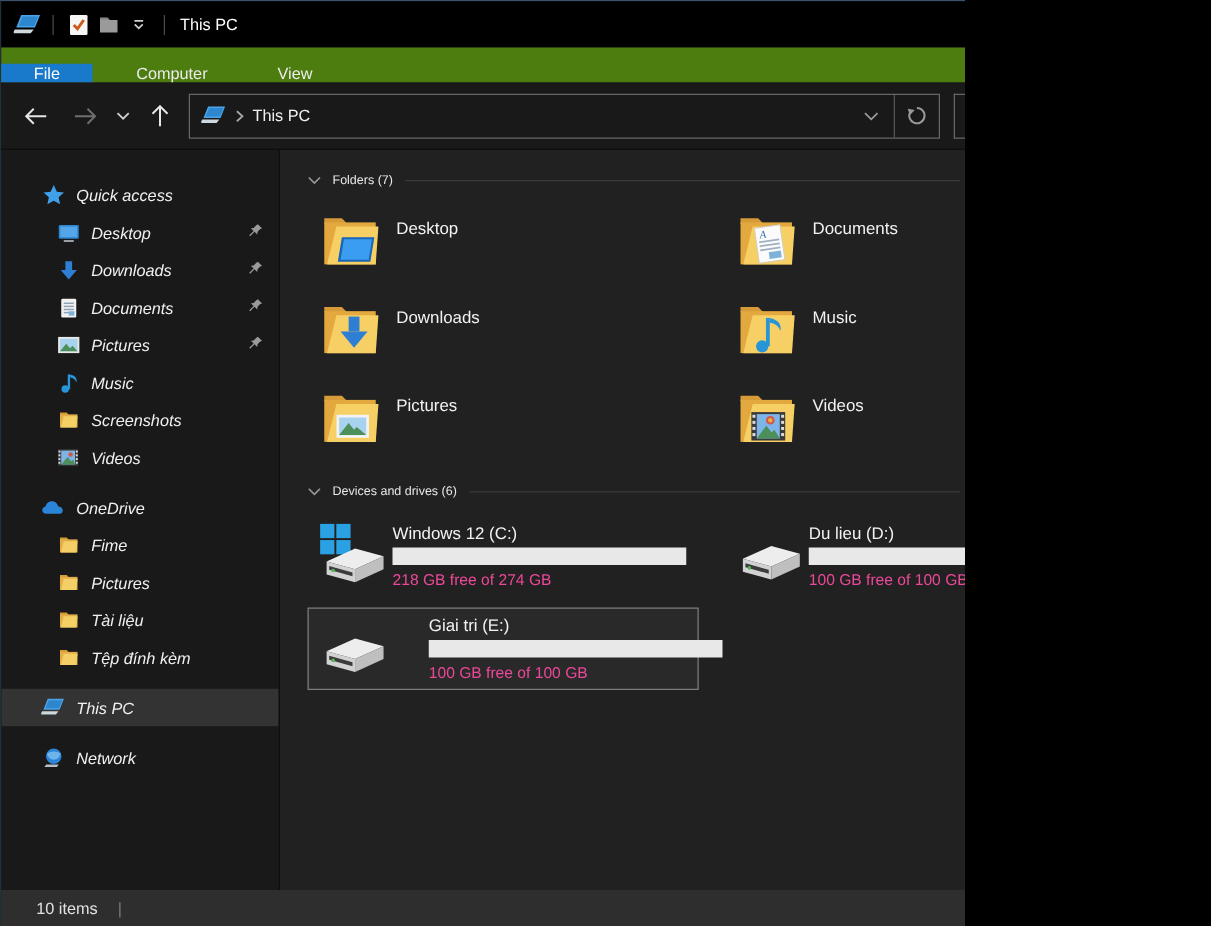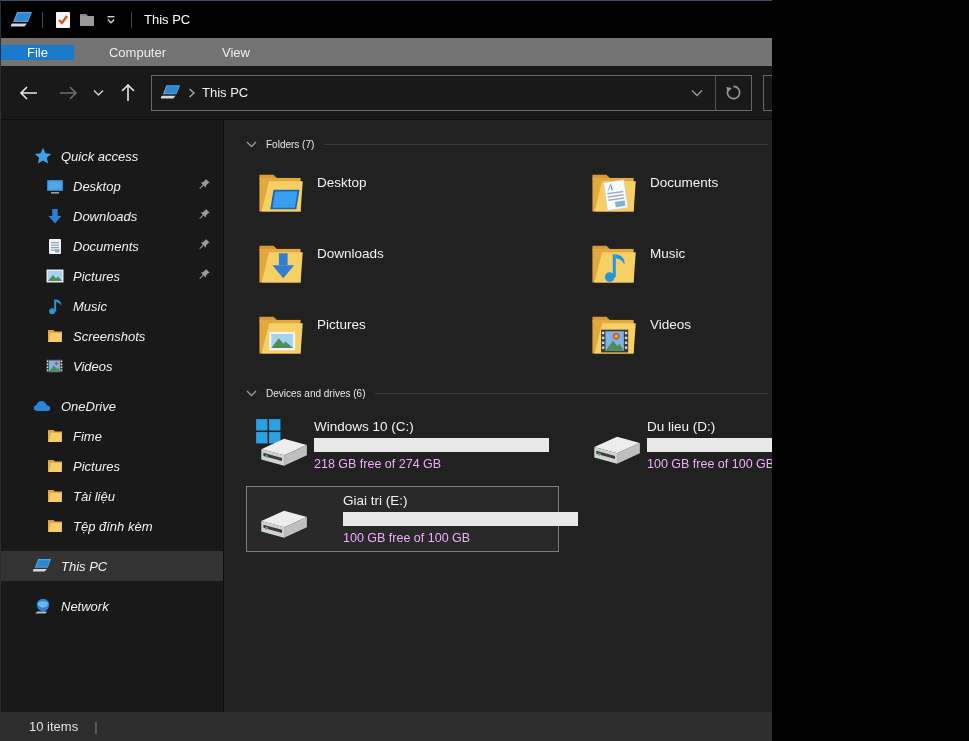--- a/index.html
+++ b/index.html
@@ -8,21 +8,21 @@
   .window { width:772px; height:741px; display:flex; flex-direction:column;
             background:#1b1b1b; border-top:1px solid #3c526b; border-left:1px solid #22303d; }
 
   
   .titlebar { height:37px; background:#000; display:flex; align-items:center; padding-left:9px; flex:0 0 auto; }
   .qat-sep { width:1px; height:16px; background:#4a4a4a; margin:0 8px; }
   .qat-btn { display:flex; align-items:center; justify-content:center; width:24px; height:26px; }
   .window-title { color:#fff; margin-left:4px; font-size:13px; }
 
   
-  .tabs { height:28px; background:#737373; display:flex; align-items:center; flex:0 0 auto; }
+  .tabs { height:28px; background:#4d7c0f; display:flex; align-items:flex-end; flex:0 0 auto; }
   .tab { display:flex; align-items:center; padding:0 21px; color:#ececec; font-size:13px; }
   .tab.active { background:#1979ca; color:#fff; padding:0 26px; }
   .tab + .tab { margin-left:14px; }
 
   
   .navbar { height:54px; background:#191919; display:flex; align-items:center;
             padding:0 0 0 14px; flex:0 0 auto; border-bottom:1px solid #0d0d0d; }
   .nav-btn { display:flex; align-items:center; justify-content:center; height:32px; }
   .addressbar { flex:1; height:36px; border:1px solid #666; margin-left:10px; display:flex; align-items:center; background:#191919; }
   .crumb { display:flex; align-items:center; padding-left:9px; flex:1; }
@@ -58,21 +58,21 @@
 
   
   .drive-grid { display:grid; grid-template-columns:333px 333px; grid-auto-rows:74px; margin-top:12px; }
   .drive-tile { width:313px; height:66px; display:flex; align-items:center; padding-left:3px; border:1px solid transparent; }
   .drive-tile.selected { border:1px solid #7c7c7c; background:rgba(255,255,255,0.04);gap:29px; }
   .drive-tile .d-icon { width:64px; flex:0 0 auto; display:flex; justify-content:center; }
   .d-info { display:flex; flex-direction:column; }
   .d-name { color:#f2f2f2; font-size:13.5px; margin-bottom:4px; }
   .d-bar { width:235px; height:14px; background:#e8e8e8; margin-bottom:5px; }
   .d-bar-fill { height:100%; background:#2f93d6; }
-  .d-free { color:#f0abfc; font-size:12.5px; }
+  .d-free { color:#ec4899; font-size:12.5px; }
 
   
   .statusbar { height:29px; background:#2e2e2e; display:flex; align-items:center; padding-left:28px; flex:0 0 auto; }
   .status-count { color:#e2e2e2; }
   .status-sep { color:#7c7c7c; margin-left:16px; }
 </style>
 </head>
 <body>
 
 <div class="window">
@@ -485,21 +485,21 @@
                   <rect x="15.5" y="13.5" width="11" height="11"></rect>
                 </g>
               <polygon points="8,30 30,20 52,26 30,36" fill="#ededed"></polygon>
               <polygon points="8,30 30,36 30,46 8,40" fill="#d2d2d2"></polygon>
               <polygon points="30,36 52,26 52,36 30,46" fill="#bfbfbf"></polygon>
               <polygon points="10,33.5 28,38.5 28,41.5 10,36.5" fill="#3c3c3c"></polygon>
               <circle cx="13" cy="37" r="1.4" fill="#53b554"></circle>
             </svg>
           </span>
           <span class="d-info">
-            <span class="d-name">Windows 10 (C:)</span>
+            <span class="d-name">Windows 12 (C:)</span>
             <span class="d-bar"><span class="d-bar-fill" style="width: 20.4%;"></span></span>
             <span class="d-free">218 GB free of 274 GB</span>
           </span>
         </div>
 
         <div class="drive-tile">
           <span class="d-icon">
             <svg width="58" height="54" viewBox="0 0 56 52">
               <polygon points="8,28 30,18 52,24 30,34" fill="#ededed"></polygon>
               <polygon points="8,28 30,34 30,44 8,38" fill="#d2d2d2"></polygon>

